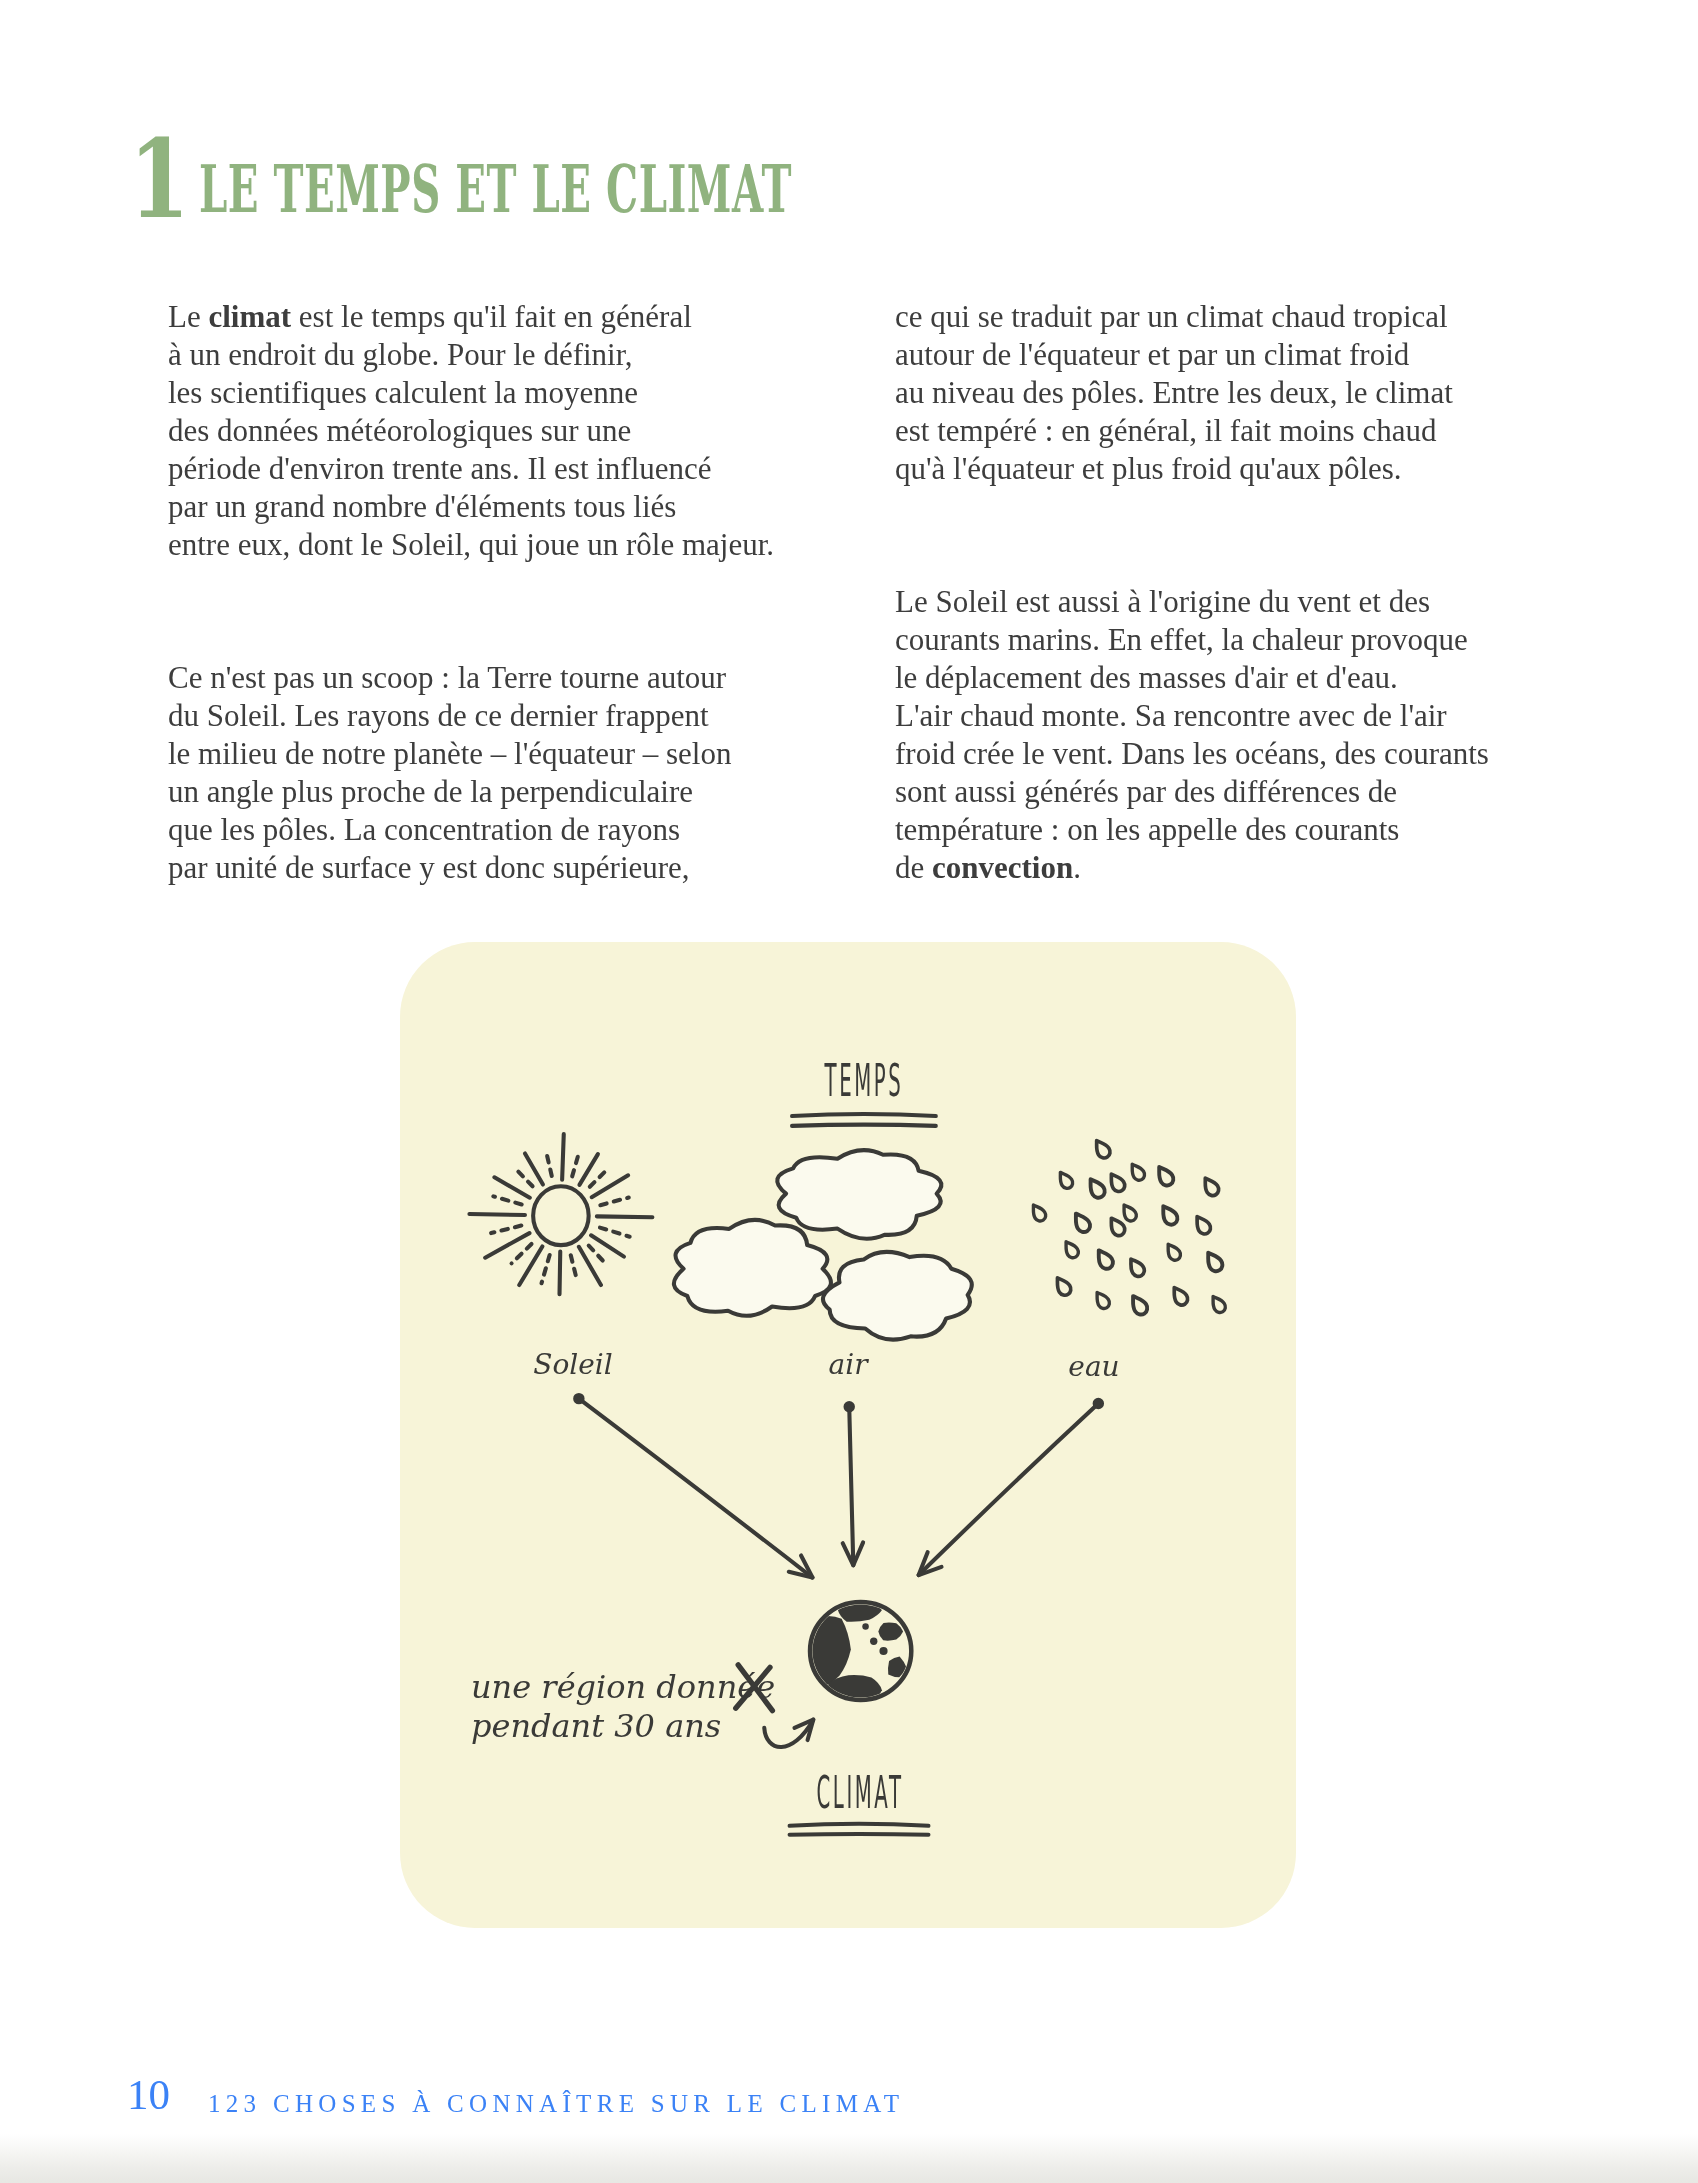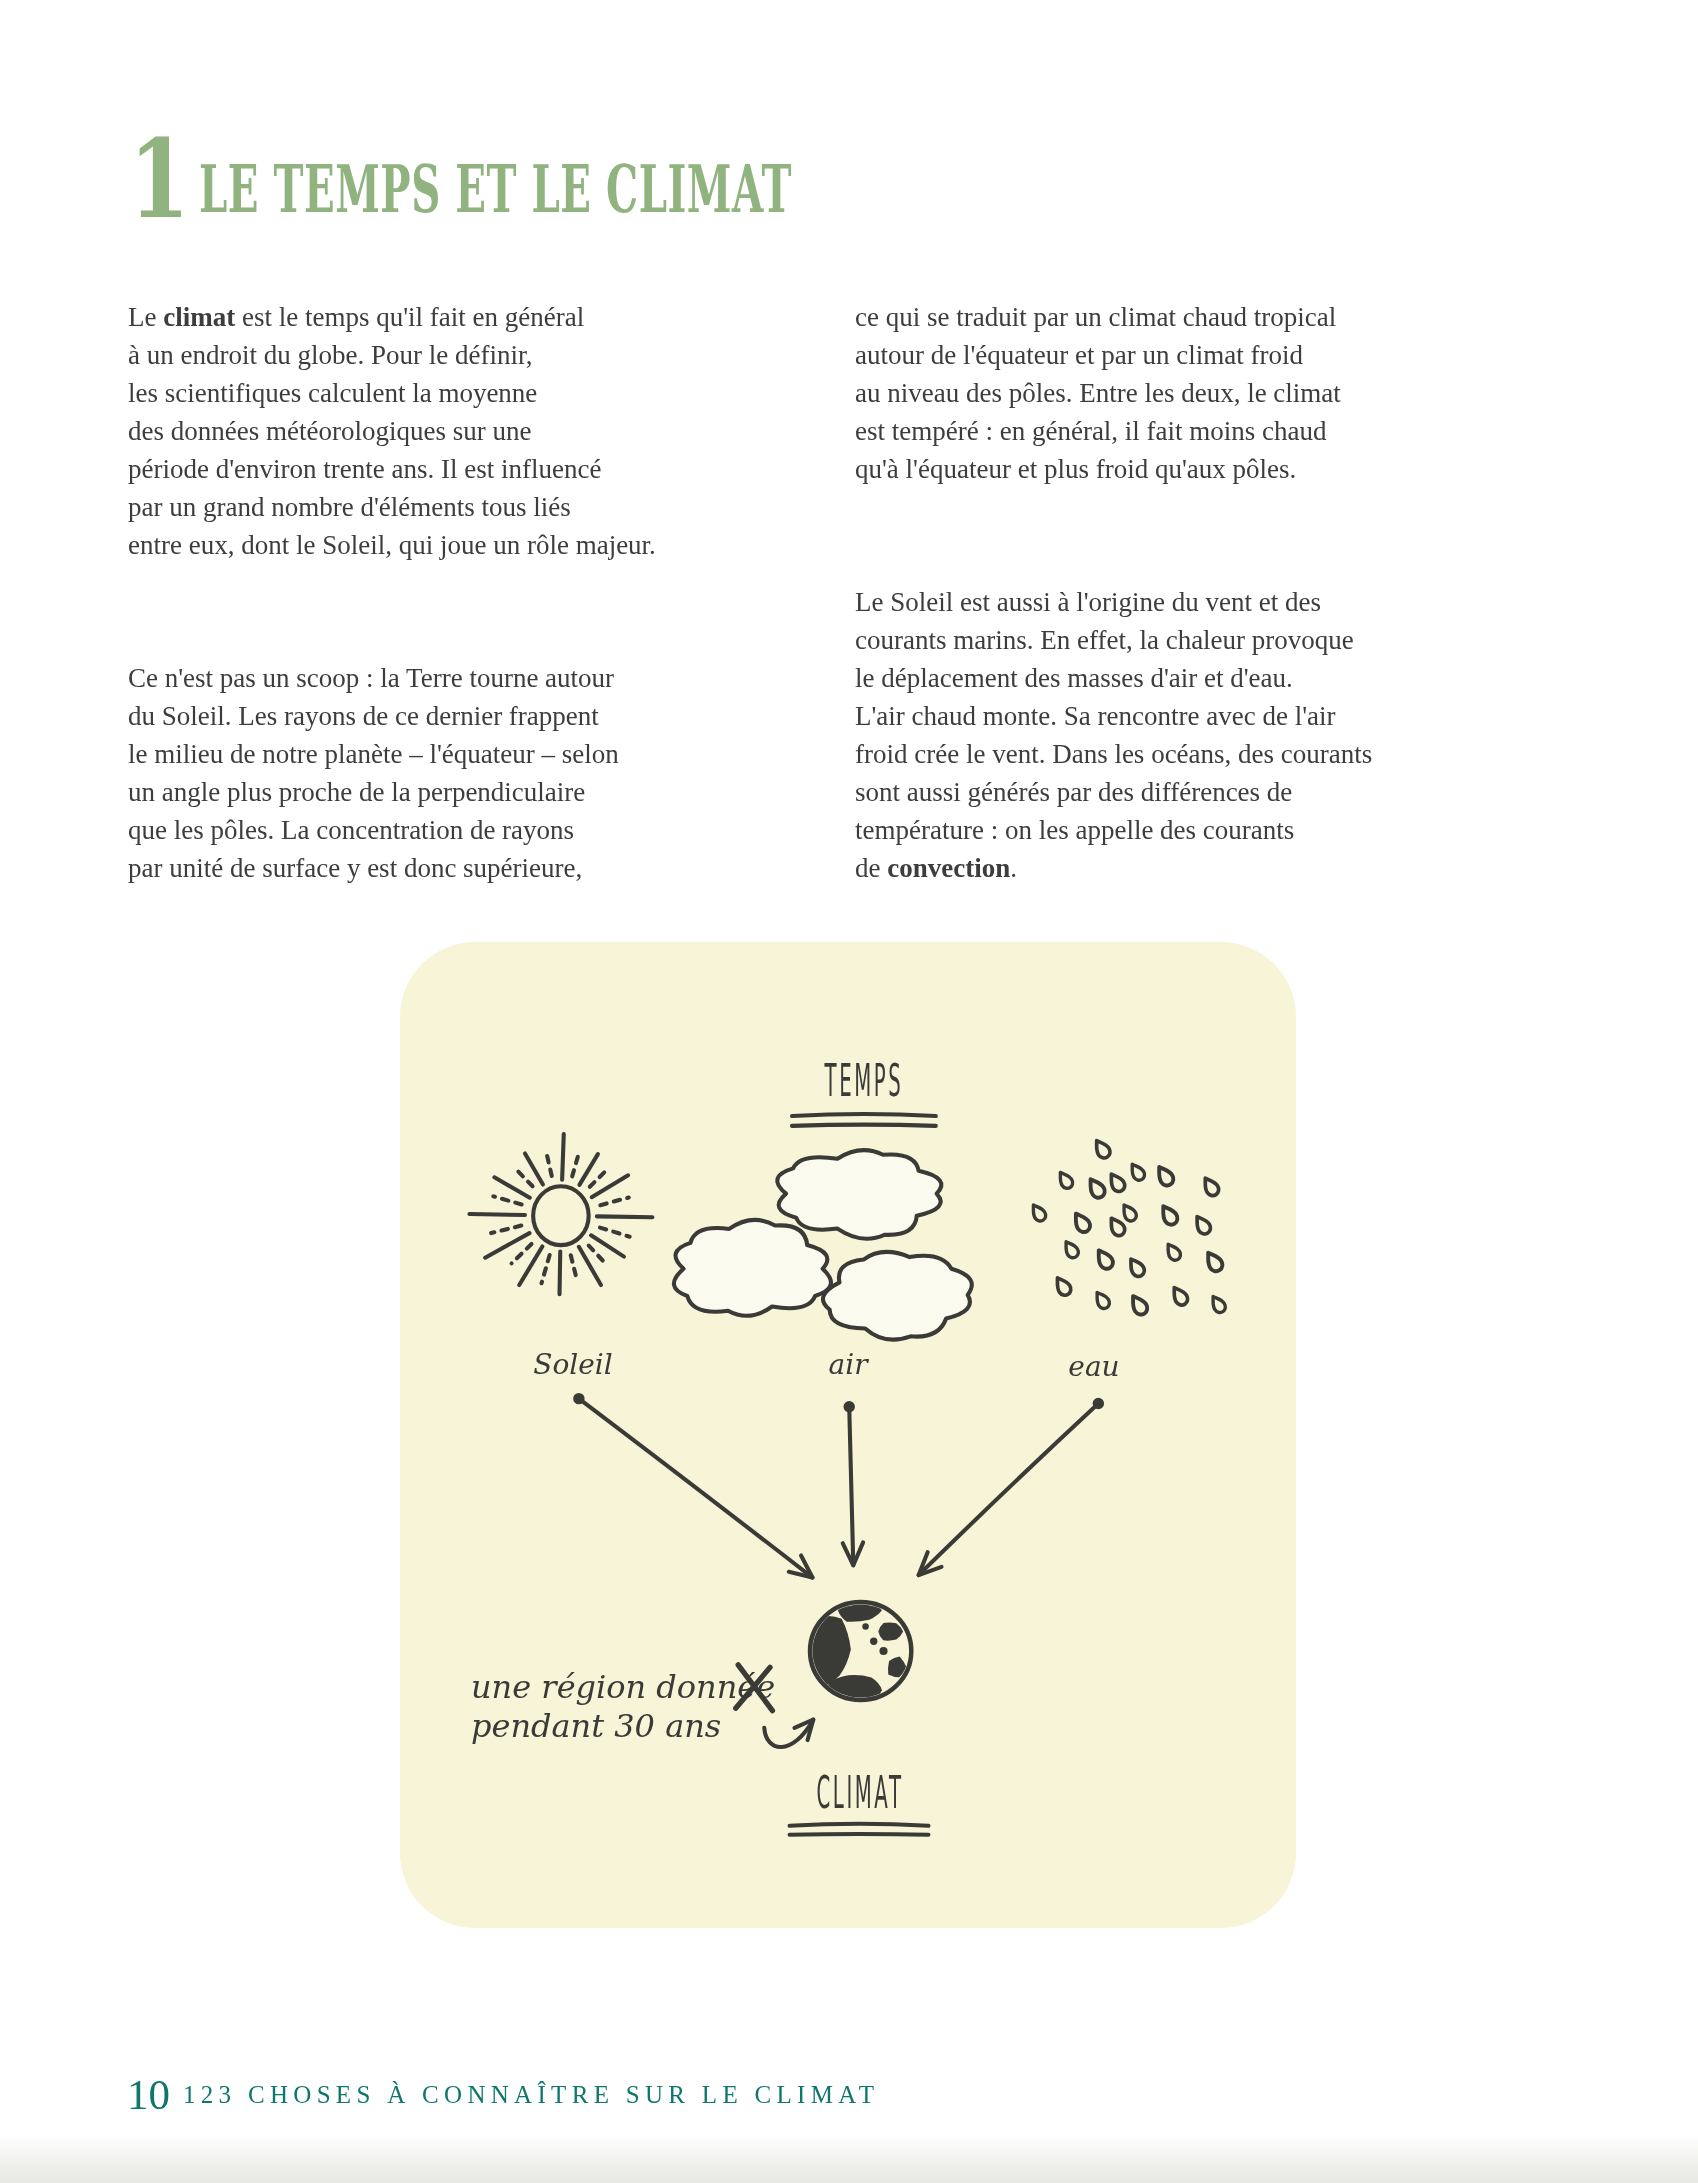--- a/index.html
+++ b/index.html
@@ -8,21 +8,21 @@
 
   
   .chapter-number{position:absolute;left:129px;top:125px;font-family:"DejaVu Serif",serif;
         font-weight:bold;font-size:109px;line-height:1;color:var(--accent_green,#90b37f);
         transform:scaleX(.8);transform-origin:left top;}
   .chapter-title{position:absolute;left:199px;top:157px;font-family:"DejaVu Serif",serif;
         font-weight:bold;font-size:65px;line-height:1;letter-spacing:0.8px;white-space:nowrap;
         color:var(--accent_green,#90b37f);transform:scaleX(.62);transform-origin:left top;}
 
   
-  .col{position:absolute;top:260px;width:751px;font-size:27px;line-height:38px;white-space:pre-line;}
+  .col{position:absolute;top:260px;width:751px;font-size:31px;line-height:38px;white-space:pre-line;margin-left:40px;}
   .col p{margin:0 0 57px 0;}
   .col-left{left:128px;}
   .col-right{left:855px;}
   .b{font-weight:bold;}
 
   
   .panel{position:absolute;left:400px;top:942px;width:896px;height:986px;
          background:var(--panel_cream,#f7f4d8);border-radius:75px;}
   .panel-art{position:absolute;left:0;top:0;width:100%;height:100%;}
 
@@ -37,21 +37,21 @@
         font-size:28px;line-height:1;color:var(--ink,#3a3a37);white-space:nowrap;
         transform:translate(-50%,-50%);}
   .lbl-soleil{left:573px;top:1365px;}
   .lbl-air{left:848px;top:1365px;}
   .lbl-eau{left:1094px;top:1367px;}
 
   .annotation{position:absolute;left:471px;top:1668px;font-family:"DejaVu Serif",serif;
         font-style:italic;font-size:32px;line-height:39px;color:var(--ink,#3a3a37);white-space:nowrap;}
 
   
-  .footer{position:absolute;left:127px;top:2073px;display:flex;align-items:center;gap:13px;color:#0f766e;}
+  .footer{position:absolute;left:127px;top:2073px;display:flex;align-items:flex-end;gap:38px;color:#3b82f6;}
   .page-number{font-size:43px;line-height:1;}
   .running-title{font-size:25px;line-height:1;letter-spacing:5.3px;white-space:nowrap;}
 
   
   .scan-band{position:absolute;left:0;right:0;bottom:0;height:49px;
         background:linear-gradient(180deg,rgba(228,228,222,0) 0%,rgba(222,222,215,.55) 70%,rgba(215,215,208,.6) 100%);}
 </style>
 </head>
 <body>
 

